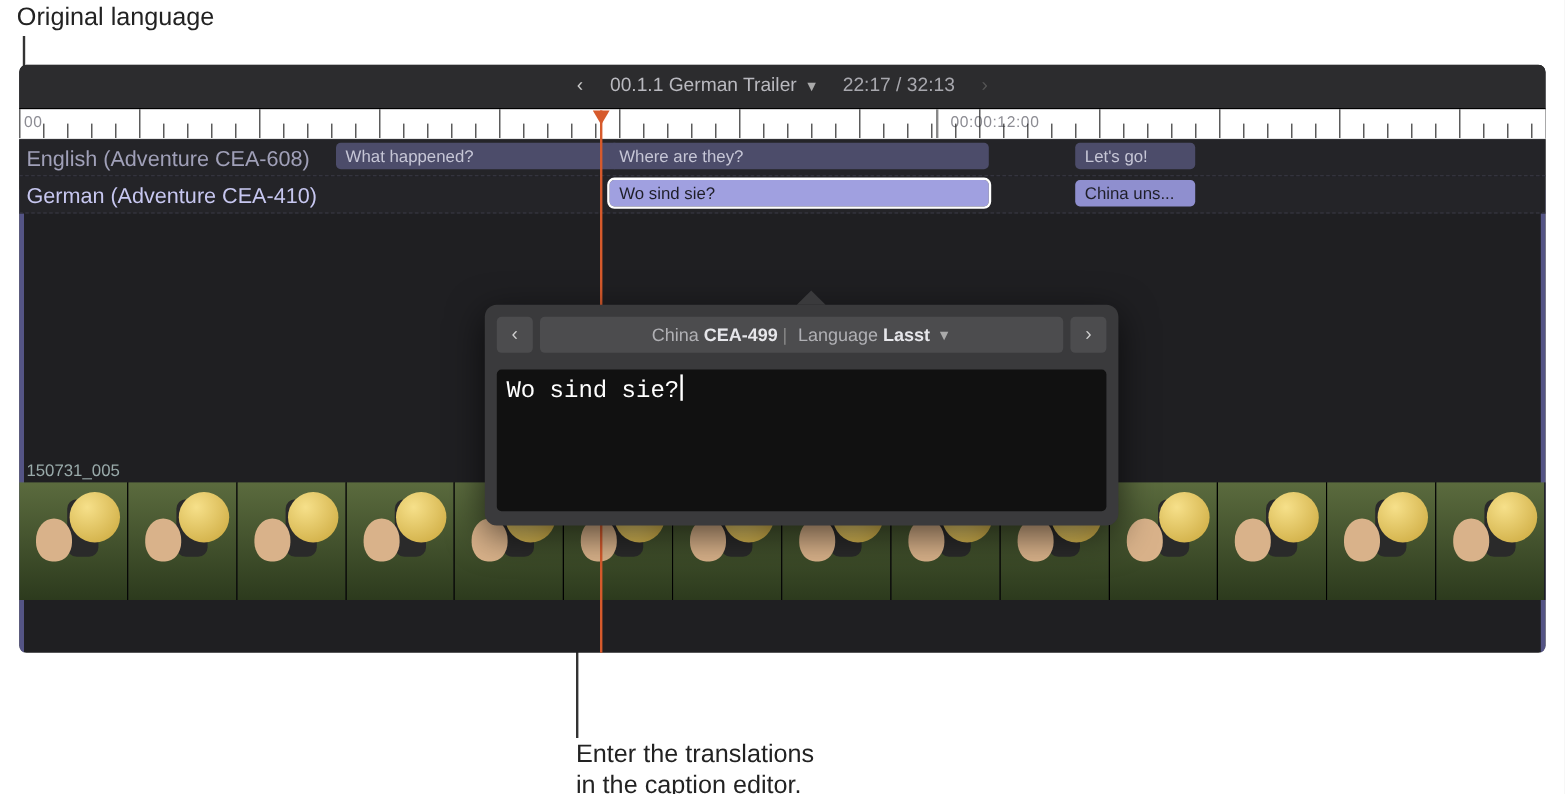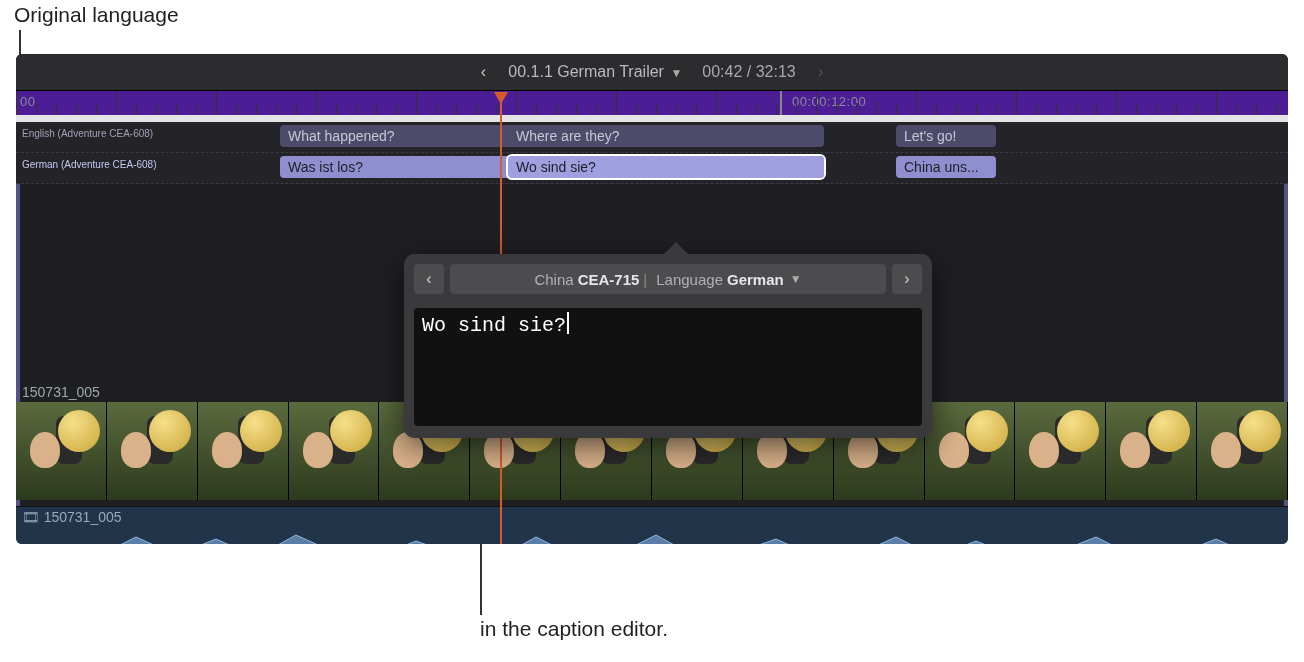--- a/index.html
+++ b/index.html
@@ -5,27 +5,27 @@
   html,body{margin:0;padding:0;width:1304px;height:662px;background:#fff;font-family:-apple-system,Helvetica,Arial,sans-serif;overflow:hidden}
   .callout{position:absolute;font-size:21px;color:#222;line-height:26px}
   .callout-line{position:absolute;background:#333}
   .app{position:absolute;left:16px;top:54px;width:1272px;height:490px;background:#1f1f22;border-radius:6px;overflow:hidden;color:#ddd;font-size:14px}
   .topbar{height:36px;background:#2c2c2e;display:flex;align-items:center;justify-content:center;gap:12px;border-bottom:1px solid #000}
   .nav-btn{width:26px;height:26px;display:flex;align-items:center;justify-content:center;color:#ccc;font-size:16px;cursor:pointer}
   .nav-btn.dim{color:#555}
   .title{font-size:16px;color:#b9b9bf}
   .timecodebar{font-size:16px;color:#a8a8ae;margin-left:8px}
   .chevd{font-size:12px;color:#aaa;margin-left:2px}
-  .ruler{position:relative;height:24px;background:#4c1d95;border-bottom:7px solid #e5e5e5;color:#8c8c93;font-size:13px;letter-spacing:.5px}
+  .ruler{position:relative;height:24px;background:#ffffff;border-bottom:1px solid #e5e5e5;color:#8c8c93;font-size:13px;letter-spacing:.5px}
   .tick{position:absolute;top:0;bottom:0;width:1px;background:#333}
   .ruler-label{position:absolute;top:3px}
   .playhead{position:absolute;top:6px;width:2px;background:#d65a2c;z-index:4}
   .playhead .head{position:absolute;top:0;left:-6px;width:14px;height:12px;border-left:7px solid transparent;border-right:7px solid transparent;border-top:12px solid #d65a2c;box-sizing:border-box}
   .lane{position:relative;height:30px;border-bottom:1px dashed #3a3a46;background:#242428}
-  .lane-label{position:absolute;left:6px;top:6px;font-size:10px;color:#a0a0b8}
+  .lane-label{position:absolute;left:6px;top:6px;font-size:18px;color:#a0a0b8}
   .lane-label.sel{color:#c7c7f0}
   .clip{position:absolute;top:3px;height:22px;border-radius:4px;display:flex;align-items:center;padding:0 8px;font-size:14px;white-space:nowrap;overflow:hidden}
   .clip.dark{background:#4c4c6a;color:#c6c6d6}
   .clip.light{background:#8f8fcf;color:#1e1e28}
   .clip.selected{outline:2px solid #fff;background:#a0a0e0}
   .popover{position:absolute;left:388px;top:200px;width:528px;border-radius:10px;background:#3a3a3c;box-shadow:0 8px 30px rgba(0,0,0,.6);z-index:5}
   .popover::before{content:"";position:absolute;top:-12px;left:260px;border-left:12px solid transparent;border-right:12px solid transparent;border-bottom:12px solid #3a3a3c}
   .pophead{display:flex;gap:6px;padding:10px}
   .popnav{width:30px;height:30px;background:#4c4c4e;border-radius:4px;display:flex;align-items:center;justify-content:center;color:#d0d0d0;font-size:16px;cursor:pointer}
   .popmid{flex:1;height:30px;background:#4c4c4e;border-radius:4px;display:flex;align-items:center;justify-content:center;font-size:15px;color:#b0b0b4;cursor:pointer}
@@ -46,32 +46,33 @@
   .edge{position:absolute;top:104px;bottom:0;width:4px;background:#7878c8;opacity:.6}
 </style>
 </head>
 <body>
 
 <div class="callout" style="left:14px;top:2px">Original language</div>
 <div class="callout-line" style="left:19px;top:30px;width:2px;height:160px"></div>
 
 <div class="callout-line" style="left:480px;top:355px;width:2px;height:260px"></div>
 <div class="callout" style="left:480px;top:616px">
+  <div>Enter the translations</div>
   <div>in the caption editor.</div>
 </div>
 
 <div class="app">
 
   <div class="topbar">
     <div class="nav-btn">‹</div>
     <div class="title">
       <span>00.1.1 German Trailer</span>
       <span class="chevd">▼</span>
     </div>
-    <div class="timecodebar">00:42 / 32:13</div>
+    <div class="timecodebar">22:17 / 32:13</div>
     <div class="nav-btn dim">›</div>
   </div>
 
   <div class="ruler">
     <span class="ruler-label" style="left:4px">00</span>
     <span class="ruler-label" style="left:776px">00:00:12:00</span>
   <div class="tick" style="left: 0px; height: 100%; top: 0px;"></div>
       <div class="tick" style="left: 20px; height: 50%; top: 50%;"></div>
       <div class="tick" style="left: 40px; height: 50%; top: 50%;"></div>
       <div class="tick" style="left: 60px; height: 50%; top: 50%;"></div>
@@ -142,22 +143,21 @@
   <div class="edge" style="right:0"></div>
 
   <div class="lane">
     <span class="lane-label">English (Adventure CEA-608)</span>
     <div class="clip dark" style="left:264px;width:220px">What happened?</div>
     <div class="clip dark" style="left:492px;width:300px">Where are they?</div>
     <div class="clip dark" style="left:880px;width:84px">Let's go!</div>
   </div>
 
   <div class="lane">
-    <span class="lane-label sel">German (Adventure CEA-608)</span>
-    <div class="clip light" style="left:264px;width:220px">Was ist los?</div>
+    <span class="lane-label sel">German (Adventure CEA-410)</span>
     <div class="clip light selected" style="left:492px;width:300px">Wo sind sie?</div>
     <div class="clip light" style="left:880px;width:84px">China uns...</div>
   </div>
 
   <div class="playhead" style="left:484px;height:460px;top:38px">
     <div class="head"></div>
   </div>
 
   <div class="videoband">
     <div class="vlabel">150731_005</div>
@@ -228,42 +228,30 @@
           <div class="helmet"></div>
         </div>
       <div class="thumb">
           <div class="dark-fig"></div>
           <div class="face"></div>
           <div class="helmet"></div>
         </div>
     </div>
   </div>
 
-  <div class="audioband">
-    <div class="audio">
-      <div class="alabel">
-        <span>🎞︎</span>
-        <span>150731_005</span>
-      </div>
-      <svg class="wave" viewBox="0 0 1272 40" preserveAspectRatio="none">
-        <path d="M0,36 L20,34 40,20 60,32 80,30 120,10 160,28 200,12 240,30 280,8 320,26 360,30 400,14 440,28 480,32 520,10 560,30 600,28 640,8 680,30 720,26 760,12 800,30 840,28 880,10 920,30 960,14 1000,30 1040,26 1080,10 1120,30 1160,28 1200,12 1240,30 1272,32 L1272,40 0,40 Z" fill="#5a7ea6"></path>
-        <path d="M0,36 L20,34 40,20 60,32 80,30 120,10 160,28 200,12 240,30 280,8 320,26 360,30 400,14 440,28 480,32 520,10 560,30 600,28 640,8 680,30 720,26 760,12 800,30 840,28 880,10 920,30 960,14 1000,30 1040,26 1080,10 1120,30 1160,28 1200,12 1240,30 1272,32" stroke="#8fb6dd" fill="none" stroke-width="1"></path>
-      </svg>
-    </div>
-  </div>
 
   <div class="popover">
     <div class="pophead">
       <div class="popnav">‹</div>
       <div class="popmid">
         <span>China</span>
-        <b>CEA-715</b>
+        <b>CEA-499</b>
         <span style="color:#888">|</span>
         <span style="margin-left:9px">Language</span>
-        <b>German</b>
+        <b>Lasst</b>
         <span class="chevd">▼</span>
       </div>
       <div class="popnav">›</div>
     </div>
     <div class="editor">
       <span>Wo sind sie?</span><span class="cursor"></span>
     </div>
   </div>
 
 </div>

